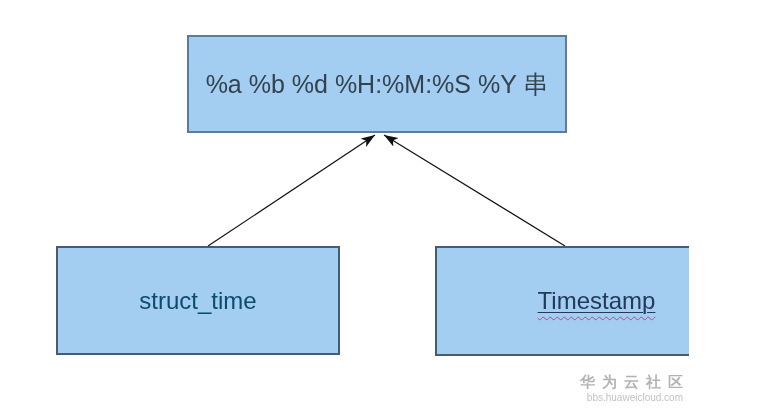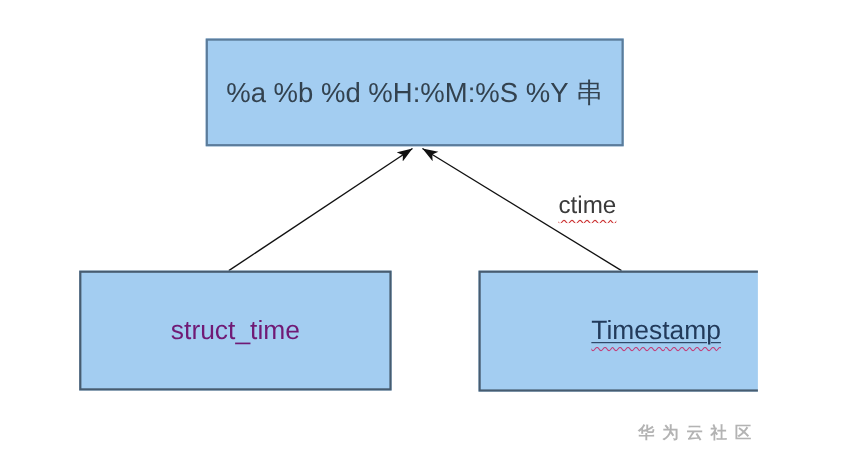--- a/index.html
+++ b/index.html
@@ -24,24 +24,24 @@
     box-sizing: border-box;
     white-space: nowrap;
   }
   .node-top {
     left: 187px; top: 35px; width: 380px; height: 98px;
     border: 2px solid #5b7c9b;
     font-size: 25px;
     color: #33424f;
   }
   .node-left {
-    left: 72px; top: 246px; width: 284px; height: 109px;
+    left: 56px; top: 246px; width: 284px; height: 109px;
     border: 2px solid #475c70;
     font-size: 24px;
-    color: #701a75;
+    color: #0c4a6e;
   }
   .node-right {
     left: 435px; top: 246px; width: 283px; height: 110px;
     border: 2px solid #475c70;
     font-size: 24px;
     color: #223a5a;
   }
   .edge-label {
     position: absolute;
     font-size: 22px;
@@ -118,21 +118,19 @@
 
   <div class="node node-left">
     <span>struct_time</span>
   </div>
 
   <div class="node node-right">
     <span class="wavy-magenta"><span class="solid-underline">Timestamp</span></span>
   </div>
 
 
-  <div class="edge-label edge-label-right">
-    <span class="wavy-red">ctime</span>
-  </div>
 
   <div class="watermark">
     <div class="watermark-title">华为云社区</div>
+    <div class="watermark-url">bbs.huaweicloud.com</div>
   </div>
 
 </div>
 
 </body></html>

